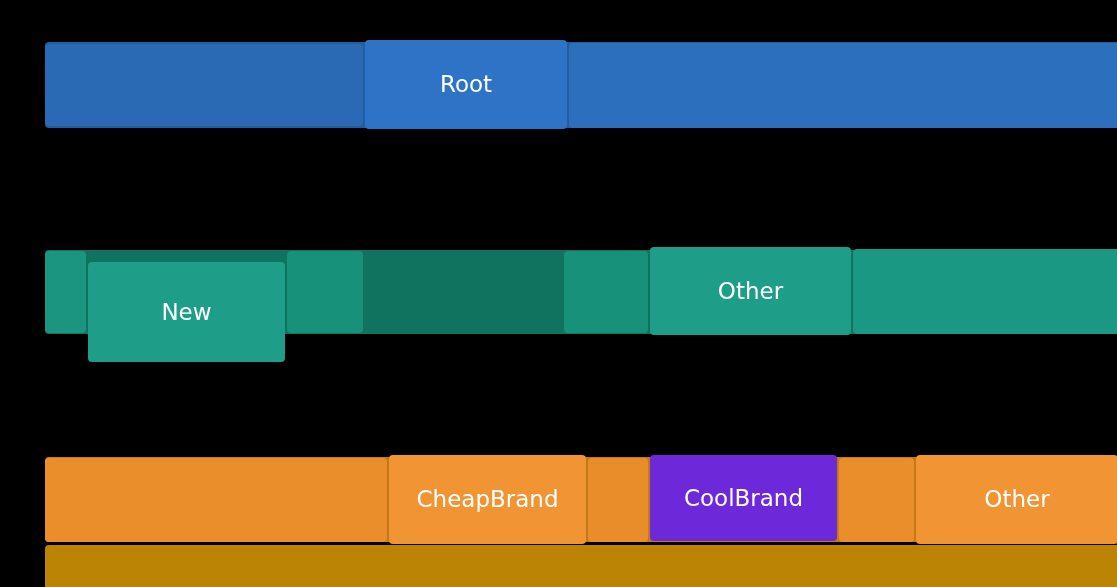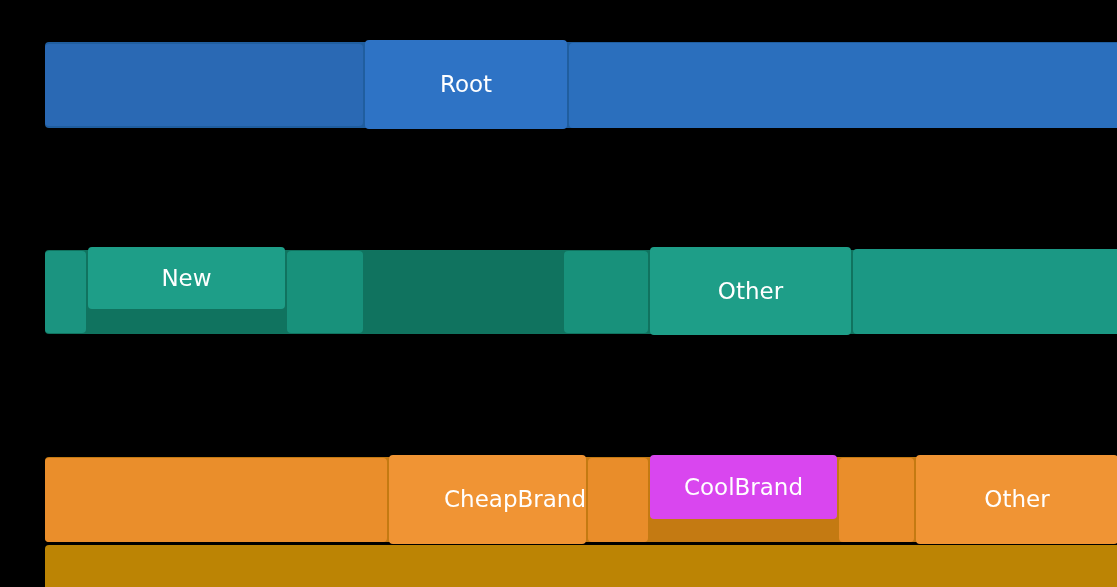--- a/index.html
+++ b/index.html
@@ -35,36 +35,36 @@
 
 <div id="chart" style="width: 1117px; height: 587px; background: rgb(0, 0, 0); margin-left: 45px;">
     <div class="seg" style="left: 0px; top: 42px; width: 1117px; height: 86px; background: rgb(32, 94, 159);"></div>
     <div class="seg" style="left: 0px; top: 44px; width: 318px; height: 82px; background: rgb(42, 105, 180);"></div>
     <div class="seg" style="left: 320px; top: 40px; width: 202px; height: 89px; background: rgb(46, 115, 197);">
       <span class="seg-label">Root</span>
     </div>
     <div class="seg" style="left: 524px; top: 43px; width: 593px; height: 85px; background: rgb(43, 111, 189);"></div>
     <div class="seg" style="left: 0px; top: 250px; width: 1117px; height: 84px; background: rgb(16, 115, 95);"></div>
     <div class="seg" style="left: 0px; top: 251px; width: 41px; height: 82px; background: rgb(27, 148, 128);"></div>
-    <div class="seg" style="left: 43px; top: 247px; width: 197px; height: 62px; background: rgb(30, 158, 136);">
+    <div class="seg" style="left: 43px; top: 262px; width: 197px; height: 100px; background: rgb(30, 158, 136);">
       <span class="seg-label">New</span>
     </div>
     <div class="seg" style="left: 242px; top: 251px; width: 76px; height: 82px; background: rgb(24, 145, 123);"></div>
     <div class="seg" style="left: 519px; top: 251px; width: 84px; height: 82px; background: rgb(24, 145, 123);"></div>
     <div class="seg" style="left: 605px; top: 247px; width: 201px; height: 88px; background: rgb(30, 158, 136);">
       <span class="seg-label">Other</span>
     </div>
     <div class="seg" style="left: 808px; top: 249px; width: 309px; height: 85px; background: rgb(27, 152, 132);"></div>
     <div class="seg" style="left: 0px; top: 457px; width: 1117px; height: 85px; background: rgb(196, 122, 18);"></div>
     <div class="seg" style="left: 0px; top: 458px; width: 342px; height: 84px; background: rgb(234, 142, 43);"></div>
-    <div class="seg" style="left: 344px; top: 455px; width: 197px; height: 89px; background: rgb(240, 148, 52); justify-content: flex-end;">
+    <div class="seg" style="left: 344px; top: 455px; width: 197px; height: 89px; background: rgb(240, 148, 52);">
       <span class="seg-label">CheapBrand</span>
     </div>
     <div class="seg" style="left: 543px; top: 458px; width: 60px; height: 84px; background: rgb(233, 141, 42);"></div>
-    <div class="seg" style="left: 605px; top: 455px; width: 187px; height: 64px; background: #d946ef;">
+    <div class="seg" style="left: 605px; top: 455px; width: 187px; height: 86px; background: #6d28d9;">
       <span class="seg-label">CoolBrand</span>
     </div>
     <div class="seg" style="left: 794px; top: 458px; width: 75px; height: 84px; background: rgb(234, 142, 43);"></div>
     <div class="seg" style="left: 871px; top: 455px; width: 202px; height: 89px; background: rgb(240, 148, 52);">
       <span class="seg-label">Other</span>
     </div>
     <div class="seg" style="left: 1075px; top: 458px; width: 42px; height: 84px; background: rgb(234, 142, 43);"></div>
     <div class="seg" style="left: 0px; top: 545px; width: 1117px; height: 52px; background: rgb(188, 132, 4);"></div>
   </div>
 

